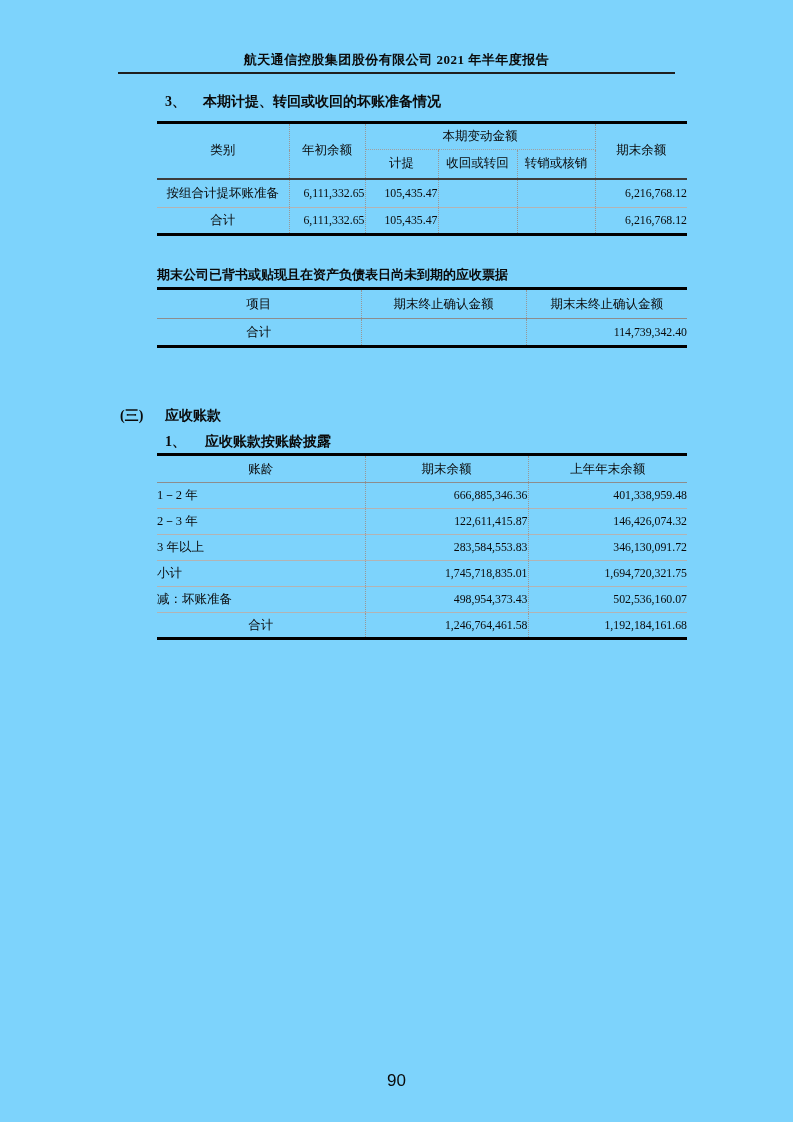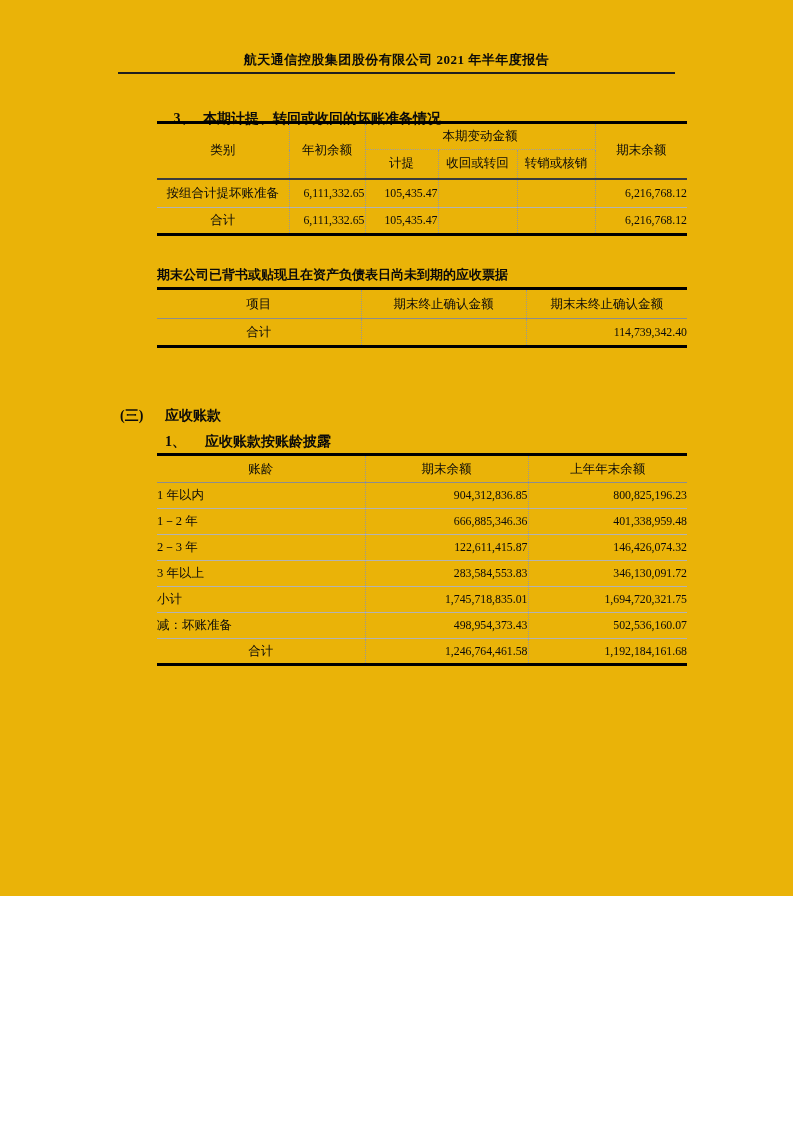--- a/index.html
+++ b/index.html
@@ -1,29 +1,29 @@
 <!DOCTYPE html>
 <html><head>
 <meta charset="utf-8">
 <style>
   html,body { margin:0; padding:0; background:#ffffff; }
   .page {
-    position:relative; width:793px; height:896px; background:#eab308;
+    position:relative; width:793px; height:1122px; background:#7dd3fc;
     font-family:"Liberation Serif","DejaVu Serif",serif; color:#0a0a0a;
     overflow:hidden;
   }
   .header-title {
     position:absolute; top:51px; left:0; width:100%;
     text-align:center; font-size:13px; font-weight:bold; letter-spacing:0.5px;
   }
   .header-rule {
     position:absolute; left:118px; top:72px; width:557px; height:2px; background:#1f1f1f;
   }
   .heading { position:absolute; font-size:14px; font-weight:bold; white-space:nowrap; }
-  .h-sec3 { left:165px; top:110px;text-align:center; }
+  .h-sec3 { left:165px; top:93px; }
   .h-note  { left:157px; top:266px; font-size:13px; }
   .h-secc { left:120px; top:407px; }
   .h-sub1 { left:165px; top:433px; }
   .hn { display:inline-block; }
   .hn-38 { width:38px; }
   .hn-45 { width:45px; }
   .hn-40 { width:40px; }
 
   .tblwrap { position:absolute; left:157px; width:530px; }
   .w-t1 { top:121px; }
@@ -162,25 +162,20 @@
       </colgroup>
       <thead>
         <tr>
           <th class="ctr vr bb-mid">账龄</th>
           <th class="ctr vr bb-mid">期末余额</th>
           <th class="ctr bb-mid">上年年末余额</th>
         </tr>
       </thead>
       <tbody>
         <tr>
-          <td class="lft vr bb-light">1 年以内</td>
-          <td class="num vr bb-light">904,312,836.85</td>
-          <td class="num bb-light">800,825,196.23</td>
-        </tr>
-        <tr>
           <td class="lft vr bb-light">1－2 年</td>
           <td class="num vr bb-light">666,885,346.36</td>
           <td class="num bb-light">401,338,959.48</td>
         </tr>
         <tr>
           <td class="lft vr bb-light">2－3 年</td>
           <td class="num vr bb-light">122,611,415.87</td>
           <td class="num bb-light">146,426,074.32</td>
         </tr>
         <tr>

